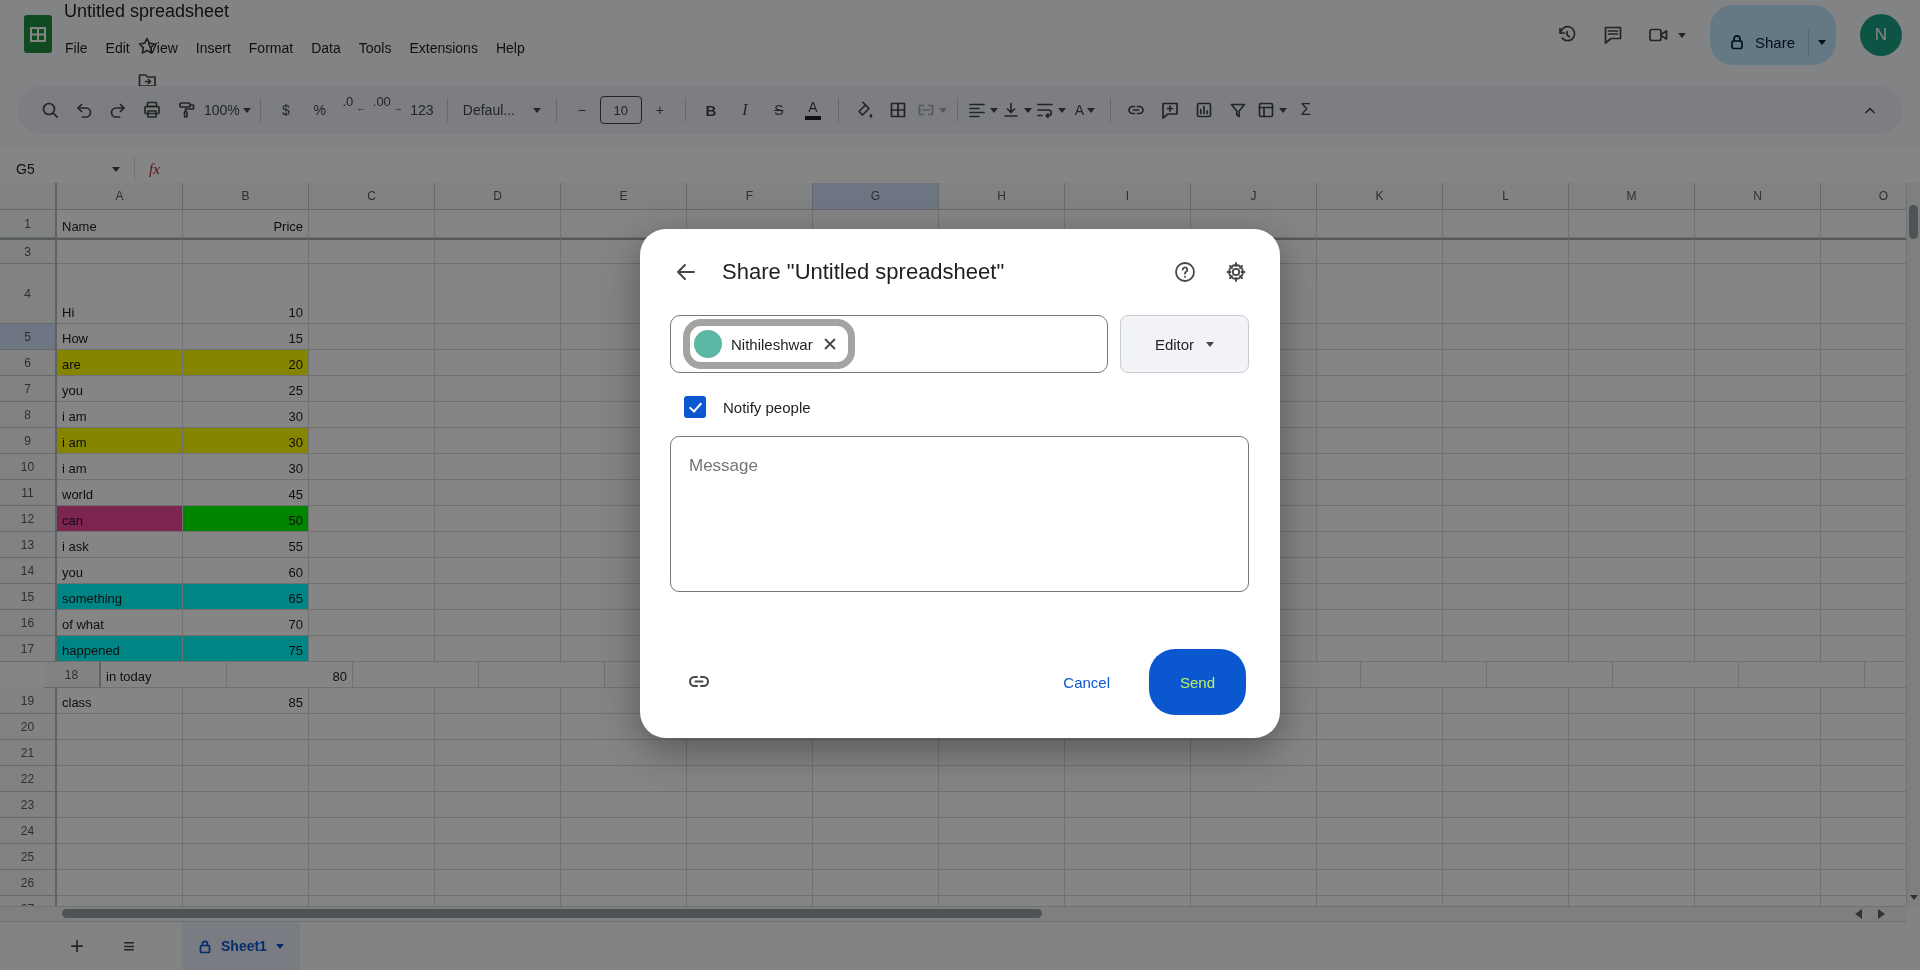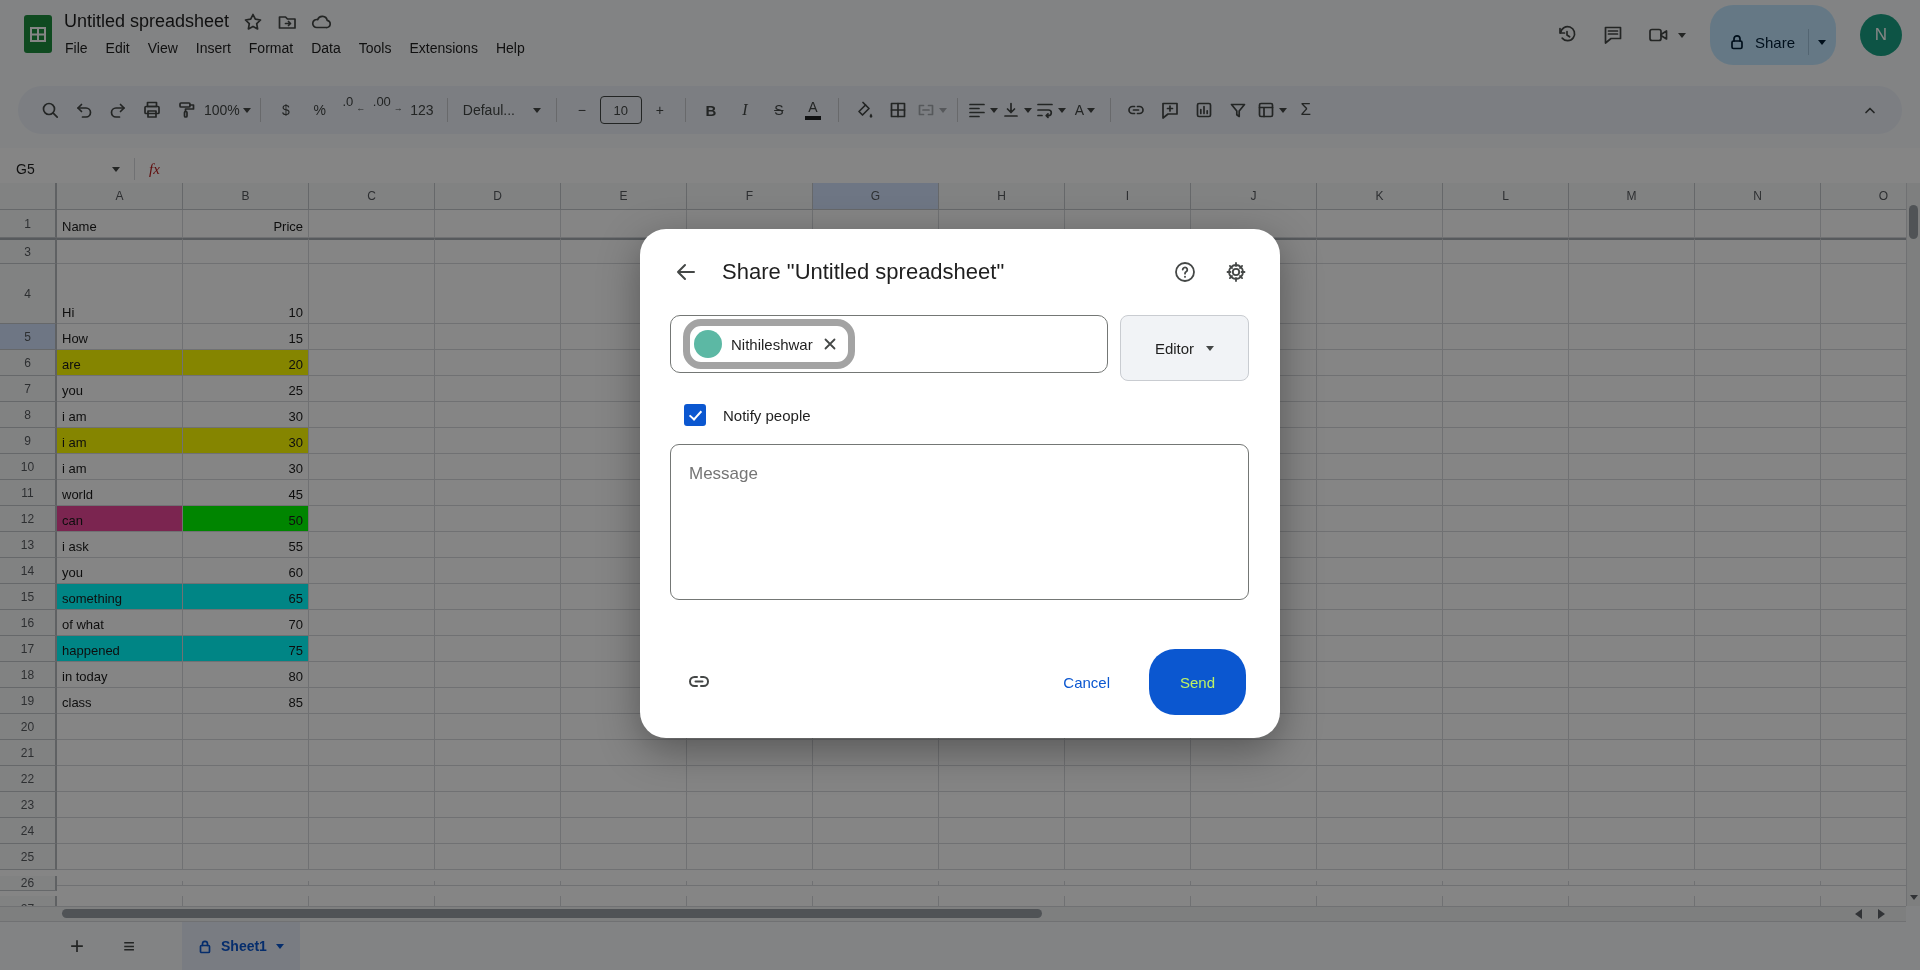--- a/index.html
+++ b/index.html
@@ -7,21 +7,21 @@
        font-family:"Liberation Sans","DejaVu Sans",sans-serif;background:#fff;}
   svg{display:block;}
   .ic{stroke:#444746;fill:none;stroke-width:1.7;stroke-linecap:round;stroke-linejoin:round;}
 
   
   .app{position:absolute;inset:0;background:#f9fbfd;}
 
   
   .topbar{position:absolute;top:0;left:0;right:0;height:72px;}
   .logo{position:absolute;left:24px;top:15px;}
-  .title-row{position:absolute;left:64px;top:11px;display:flex;align-items:center;gap:14px;}
+  .title-row{position:absolute;left:64px;top:1px;display:flex;align-items:center;gap:14px;flex-direction:column;}
   .doc-title{font-size:18px;color:#1f1f1f;}
   .menus{position:absolute;left:56px;top:37px;display:flex;}
   .menu-item{font-size:14px;color:#1f1f1f;padding:3px 9px;border-radius:5px;}
   .top-right{position:absolute;right:18px;top:11px;display:flex;align-items:center;gap:24px;height:48px;}
   .icon-btn{display:flex;align-items:center;justify-content:center;}
   .caret{display:inline-block;width:0;height:0;border:4.5px solid transparent;border-top:5.5px solid currentColor;margin-top:5px;}
   .vid-group{display:flex;align-items:center;gap:8px;color:#444746;}
   .share-pill{display:flex;align-items:center;height:46px;border-radius:23px;background:var(--share-pill);padding:14px 10px 0 18px;color:#001d35;}
   .share-label{font-size:15px;font-weight:500;margin-left:9px;}
   .share-div{width:1px;height:26px;background:rgba(0,29,53,.18);margin:0 9px 0 13px;}
@@ -95,21 +95,21 @@
   .dialog{position:absolute;left:640px;top:229px;width:640px;height:509px;background:#fff;border-radius:26px;
           z-index:20;box-shadow:0 12px 40px rgba(0,0,0,.35);box-sizing:border-box;}
   .dlg-header{display:flex;align-items:center;padding:30px 32px 0 34px;}
   .dlg-title{font-size:22px;color:#1f1f1f;margin-left:24px;flex:1;}
   .dlg-hicons{display:flex;align-items:center;gap:27px;}
   .field-row{display:flex;align-items:stretch;gap:12px;margin:30px 31px 0 30px;}
   .recipients{flex:1;border:1px solid #747775;border-radius:10px;height:58px;display:flex;align-items:center;padding-left:12px;box-sizing:border-box;background:#fff;}
   .chip{display:flex;align-items:center;height:36px;border:7px solid #a3a3a3;border-radius:18px;padding:0 10px 0 4px;gap:9px;}
   .chip-avatar{width:28px;height:28px;border-radius:50%;background:var(--chip-avatar);}
   .chip-name{font-size:15px;color:#1f1f1f;}
-  .role-btn{width:129px;height:66px;background:#f1f3f6;border:1px solid #c9ccd1;border-radius:8px;box-sizing:border-box;
+  .role-btn{width:129px;height:58px;background:#f1f3f6;border:1px solid #c9ccd1;border-radius:8px;box-sizing:border-box;
             display:flex;align-items:center;justify-content:center;gap:12px;font-size:15px;color:#1f1f1f;}
   .notify-row{display:flex;align-items:center;margin:23px 0 0 44px;gap:17px;}
   .checkbox{width:22px;height:22px;border-radius:3px;border:2px solid #444746;box-sizing:border-box;position:relative;}
   .checkbox.checked{background:var(--accent);border-color:var(--accent);}
   .checkbox.checked::after{content:"";position:absolute;left:6px;top:2px;width:5px;height:10px;
             border:solid #fff;border-width:0 2.4px 2.4px 0;transform:rotate(42deg);}
   .notify-label{font-size:15px;color:#1f1f1f;}
   .msg{display:block;margin:18px 31px 0 30px;width:579px;height:156px;box-sizing:border-box;border:1px solid #747775;border-radius:9px;
        resize:none;outline:none;padding:19px 18px;font-size:17px;color:#1f1f1f;font-family:"Liberation Sans","DejaVu Sans",sans-serif;}
   .msg::placeholder{color:#757575;}
@@ -660,21 +660,21 @@
           <div class="cell"></div>
           <div class="cell"></div>
           <div class="cell"></div>
           <div class="cell"></div>
           <div class="cell"></div>
           <div class="cell"></div>
           <div class="cell"></div>
           <div class="cell"></div>
           <div class="cell"></div>
         </div>
-        <div class="grow" style="height: 26px;">
+        <div class="grow" style="height: 26px; padding-left: 44px;">
           <div class="rowh">18</div>
           <div class="cell">in today</div>
           <div class="cell num">80</div>
           <div class="cell"></div>
           <div class="cell"></div>
           <div class="cell"></div>
           <div class="cell"></div>
           <div class="cell"></div>
           <div class="cell"></div>
           <div class="cell"></div>
@@ -804,21 +804,21 @@
           <div class="cell"></div>
           <div class="cell"></div>
           <div class="cell"></div>
           <div class="cell"></div>
           <div class="cell"></div>
           <div class="cell"></div>
           <div class="cell"></div>
           <div class="cell"></div>
           <div class="cell"></div>
         </div>
-        <div class="grow" style="height: 26px; align-items: center;">
+        <div class="grow" style="height: 26px;">
           <div class="rowh">26</div>
           <div class="cell"></div>
           <div class="cell num"></div>
           <div class="cell"></div>
           <div class="cell"></div>
           <div class="cell"></div>
           <div class="cell"></div>
           <div class="cell"></div>
           <div class="cell"></div>
           <div class="cell"></div>

